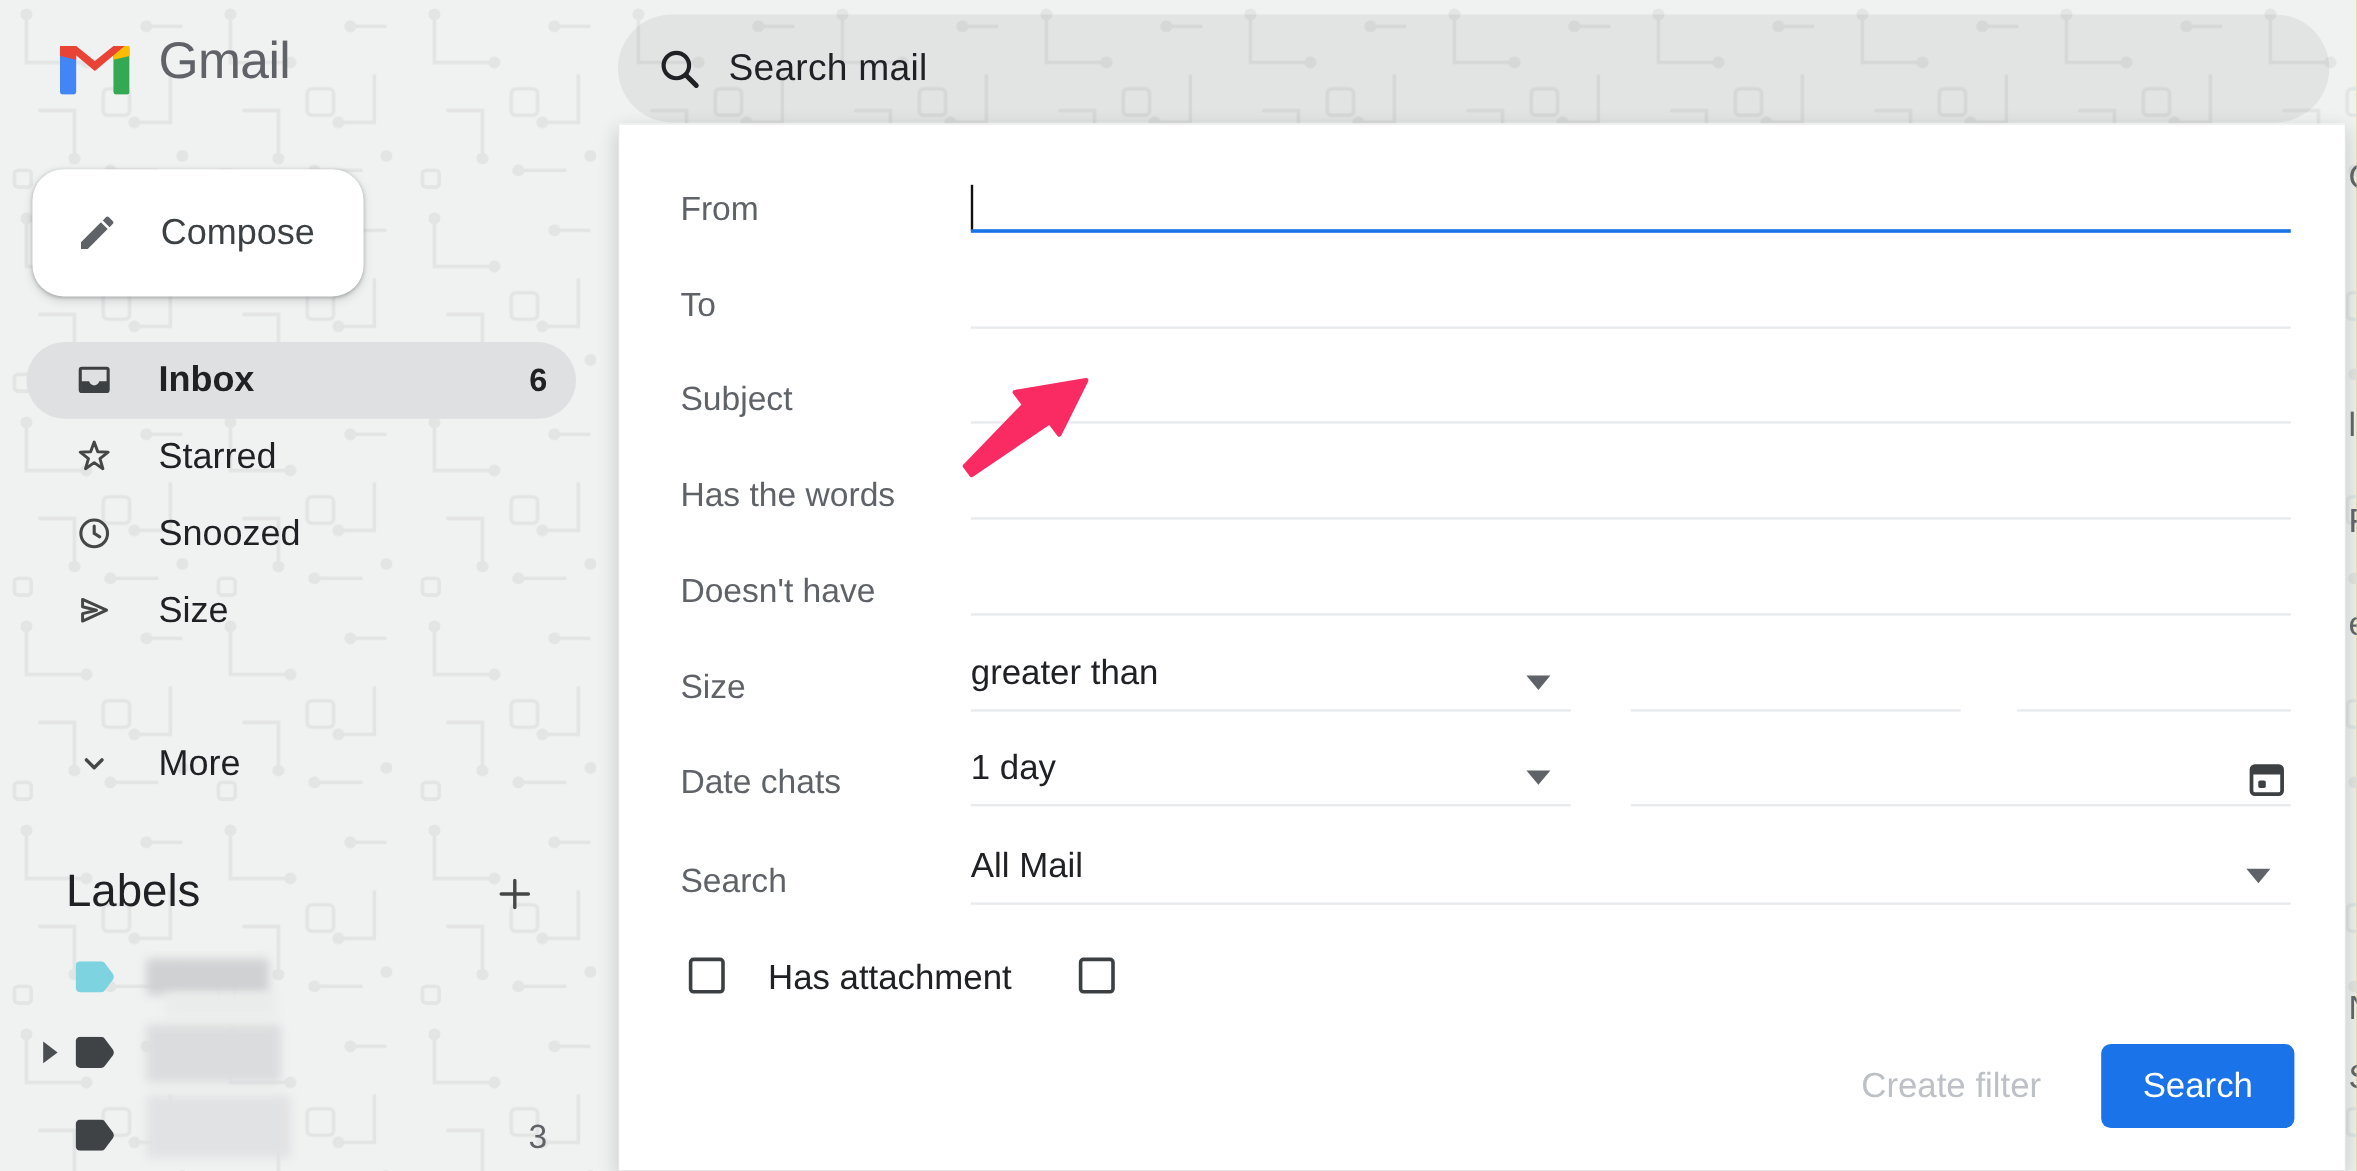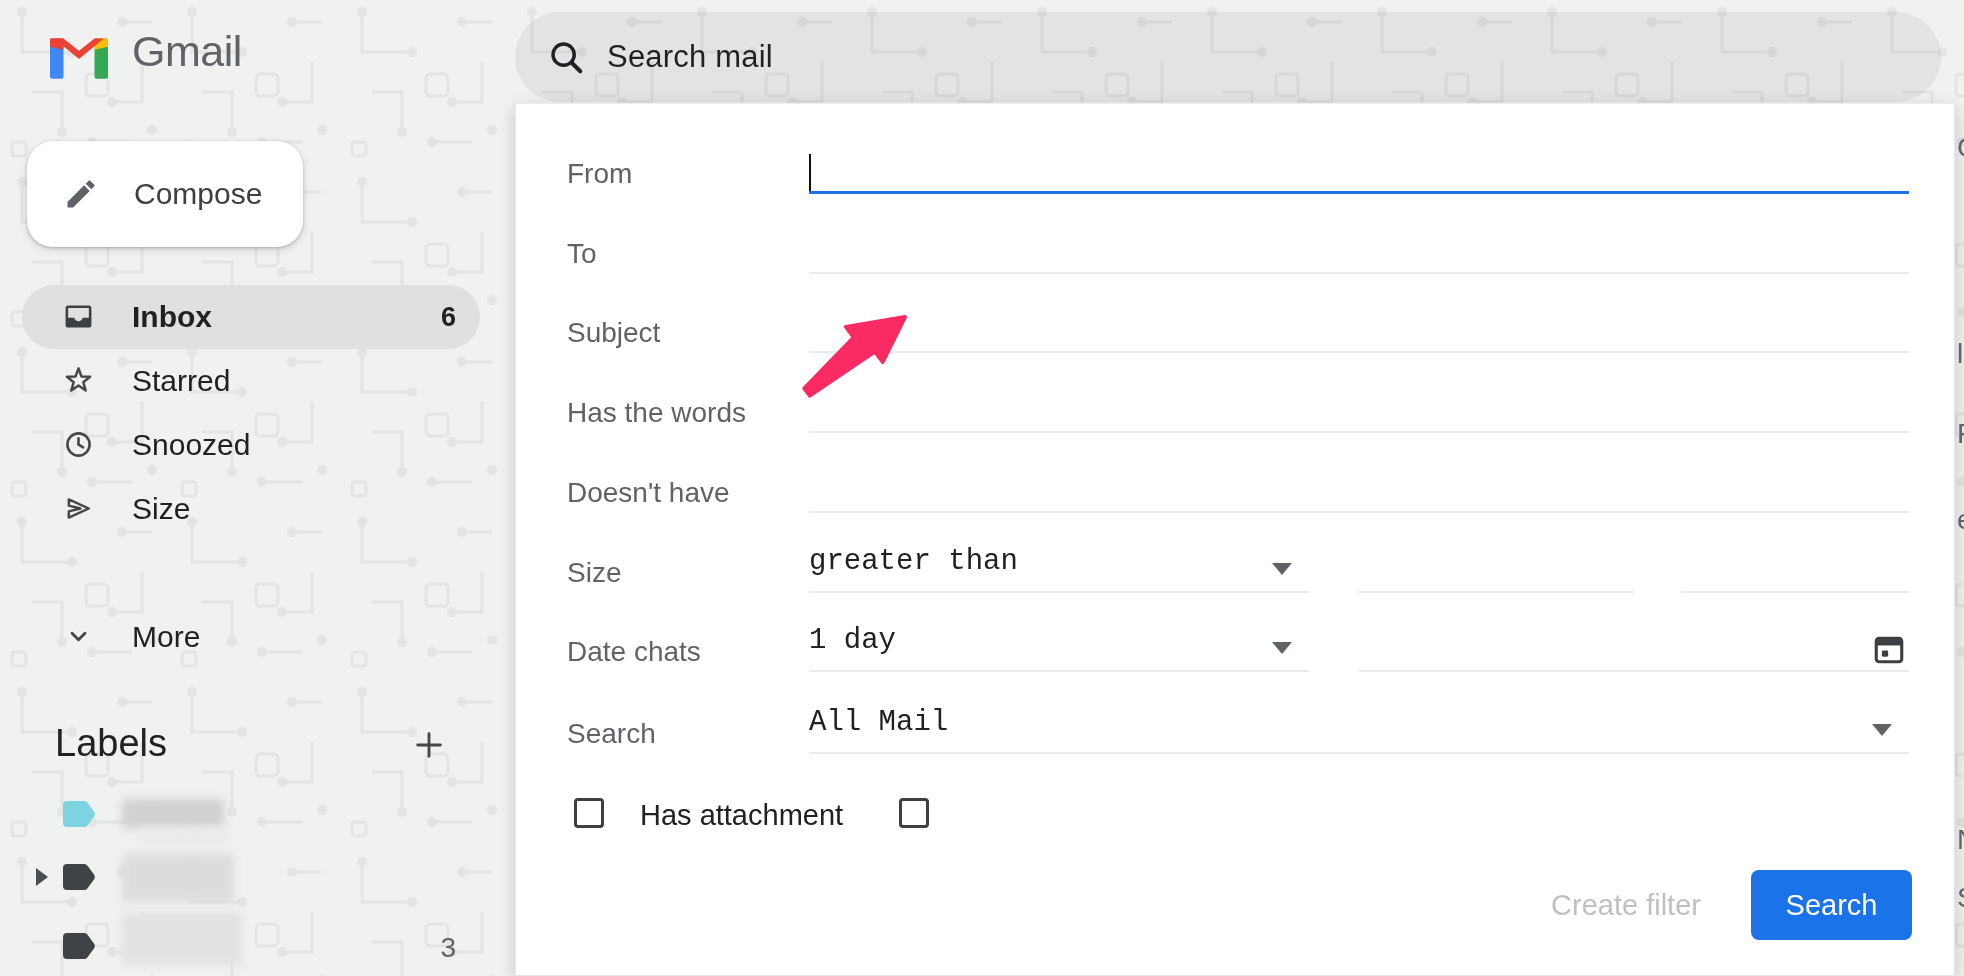--- a/index.html
+++ b/index.html
@@ -59,21 +59,21 @@
   }
   .f-label { position:absolute; left:51px; font-size:28px; color:#5f6368; }
   .f-value { position:absolute; font-size:29px; color:#202124; }
   .u-line  { position:absolute; height:2px; background:#e8eaed; }
   .u-blue  { position:absolute; height:3px; background:#1a73e8; }
   .caret   { position:absolute; width:2px; height:38px; background:#111; }
   .dd-arrow{ position:absolute; width:0; height:0;
              border-left:10px solid transparent; border-right:10px solid transparent;
              border-top:12px solid #5f6368; }
   .field   { position:absolute; height:48px; cursor:text; }
-  .select  { position:absolute; height:48px; cursor:pointer;font-family:Liberation Mono, monospace; }
+  .select  { position:absolute; height:48px; cursor:pointer; }
   .checkbox{ position:absolute; width:30px; height:30px; border:3px solid #3c4043; border-radius:4px; background:#fff; cursor:pointer; }
   .cb-label{ position:absolute; font-size:29px; color:#202124; }
   .btn-create { position:absolute; left:1000px; top:785px; width:220px; height:36px;
                 font-size:29px; color:#bdc1c6; text-align:center; cursor:default; }
   .btn-search { position:absolute; left:1235px; top:766px; width:161px; height:70px;
                 background:#1a73e8; border-radius:8px; color:#fff; font-size:29px; font-weight:500;
                 display:flex; align-items:center; justify-content:center; cursor:pointer; }
 
   .annot-arrow { position:absolute; left:790px; top:300px; z-index:5; }
 

